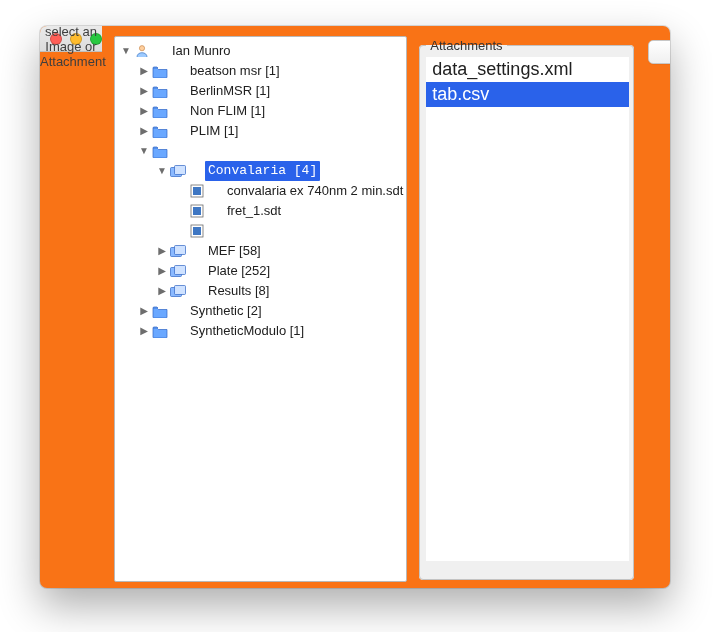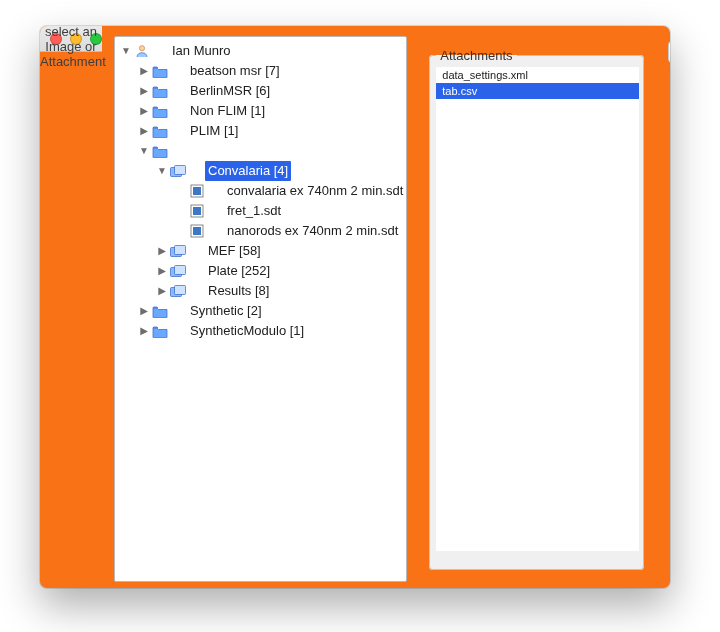--- a/index.html
+++ b/index.html
@@ -46,54 +46,54 @@
     background: #ffffff;
     border: 1px solid #b8b8b8;
     border-radius: 2px;
     overflow: auto;
     padding: 4px 0;
   }
   fieldset.attachments-pane {
     width: 215px; flex-shrink: 0;
     border: 1px solid #c3c3c3;
     border-radius: 4px;
-    margin: 12px; padding: 4px 4px 18px 6px;
+    margin: 2px; padding: 4px 4px 18px 6px;
     background: #f0f0f0;
     min-height: 0;
     display: flex; flex-direction: column;
   }
   fieldset.attachments-pane legend {
     font-size: 13px; padding: 0 4px; color:#333;
   }
   .attachments-list {
     flex: 1; background:#ffffff; border: none;
   }
   .attachment-row {
-    padding: 2px 6px; font-size: 11px; cursor: default;
+    padding: 2px 6px; font-size: 18px; cursor: default;
   }
   .attachment-row.selected { background:#2a62ea; color:#fff; }
 
   
   .tree { list-style: none; margin: 0; padding: 0; }
   .tree ul { list-style: none; margin: 0; padding: 0; }
   .row {
     display: flex; align-items: center;
     height: 20px; line-height: 20px;
     white-space: nowrap;
     cursor: default;
   }
   .row .disc {
     width: 14px; text-align: center;
     color:#6d6d6d; font-size: 10px;
     user-select: none;
   }
   .row .disc.spacer { visibility: hidden; }
   .row .icon { width: 18px; display:inline-flex; align-items:center; justify-content:center; }
   .row .label { padding: 0 3px; margin-left: 18px; }
-  .row.selected .label { background:#2a62ea; color:#fff; border-radius: 1px; }
+  .row.selected .label { background:#2a62ea; color:#fff; border-radius: 1px; font-family: Liberation Mono, monospace; }
 
   .buttons-row {
     height: 50px; flex-shrink: 0;
     display: flex; align-items: center; justify-content: center; gap: 18px;
     border-top: 1px solid transparent;
   }
   button.mac {
     min-width: 84px; height: 24px;
     font-size: 13px; color:#222;
     background: linear-gradient(#ffffff,#f0f0f0);
@@ -143,33 +143,33 @@
           <ul>
             <li>
                 <div class="row d1">
               <span class="disc">▶</span>
               <span class="icon">
                     <svg width="16" height="13" viewBox="0 0 16 13">
                       <path d="M1 3h4l1.5 1.5H15v7.5a1 1 0 0 1-1 1H2a1 1 0 0 1-1-1z" fill="#6aa8ff" stroke="#2f64c4" stroke-width="0.7"></path>
                       <path d="M1 3a1 1 0 0 1 1-1h3l1 1" fill="#5c97ee" stroke="#2f64c4" stroke-width="0.7"></path>
                     </svg>
                   </span>
-              <span class="label">beatson msr [7]</span>
-            </div>
-              </li>
-            <li>
-                <div class="row d1">
-              <span class="disc">▶</span>
-              <span class="icon">
-                    <svg width="16" height="13" viewBox="0 0 16 13">
-                      <path d="M1 3h4l1.5 1.5H15v7.5a1 1 0 0 1-1 1H2a1 1 0 0 1-1-1z" fill="#6aa8ff" stroke="#2f64c4" stroke-width="0.7"></path>
-                      <path d="M1 3a1 1 0 0 1 1-1h3l1 1" fill="#5c97ee" stroke="#2f64c4" stroke-width="0.7"></path>
-                    </svg>
-                  </span>
-              <span class="label">BerlinMSR [6]</span>
+              <span class="label">beatson msr [1]</span>
+            </div>
+              </li>
+            <li>
+                <div class="row d1">
+              <span class="disc">▶</span>
+              <span class="icon">
+                    <svg width="16" height="13" viewBox="0 0 16 13">
+                      <path d="M1 3h4l1.5 1.5H15v7.5a1 1 0 0 1-1 1H2a1 1 0 0 1-1-1z" fill="#6aa8ff" stroke="#2f64c4" stroke-width="0.7"></path>
+                      <path d="M1 3a1 1 0 0 1 1-1h3l1 1" fill="#5c97ee" stroke="#2f64c4" stroke-width="0.7"></path>
+                    </svg>
+                  </span>
+              <span class="label">BerlinMSR [1]</span>
             </div>
               </li>
             <li>
                 <div class="row d1">
               <span class="disc">▶</span>
               <span class="icon">
                     <svg width="16" height="13" viewBox="0 0 16 13">
                       <path d="M1 3h4l1.5 1.5H15v7.5a1 1 0 0 1-1 1H2a1 1 0 0 1-1-1z" fill="#6aa8ff" stroke="#2f64c4" stroke-width="0.7"></path>
                       <path d="M1 3a1 1 0 0 1 1-1h3l1 1" fill="#5c97ee" stroke="#2f64c4" stroke-width="0.7"></path>
                     </svg>
@@ -239,21 +239,20 @@
                       </li>
                     <li>
                         <div class="row d3">
                       <span class="disc spacer">▶</span>
                       <span class="icon">
                             <svg width="14" height="14" viewBox="0 0 14 14">
                               <rect x="1" y="1" width="12" height="12" fill="#fff" stroke="#6c6c6c" stroke-width="0.8"></rect>
                               <rect x="3" y="3" width="8" height="8" fill="#3f77c3"></rect>
                             </svg>
                           </span>
-                      <span class="label">nanorods ex 740nm 2 min.sdt</span>
                     </div>
                       </li>
                   </ul>
                 </li>
                 <li>
                     <div class="row d2">
                   <span class="disc">▶</span>
                   <span class="icon">
                         <svg width="16" height="13" viewBox="0 0 16 13">
                           <rect x="0.5" y="2.5" width="11" height="9" rx="1" fill="#8ab9ff" stroke="#2f64c4" stroke-width="0.7"></rect>

